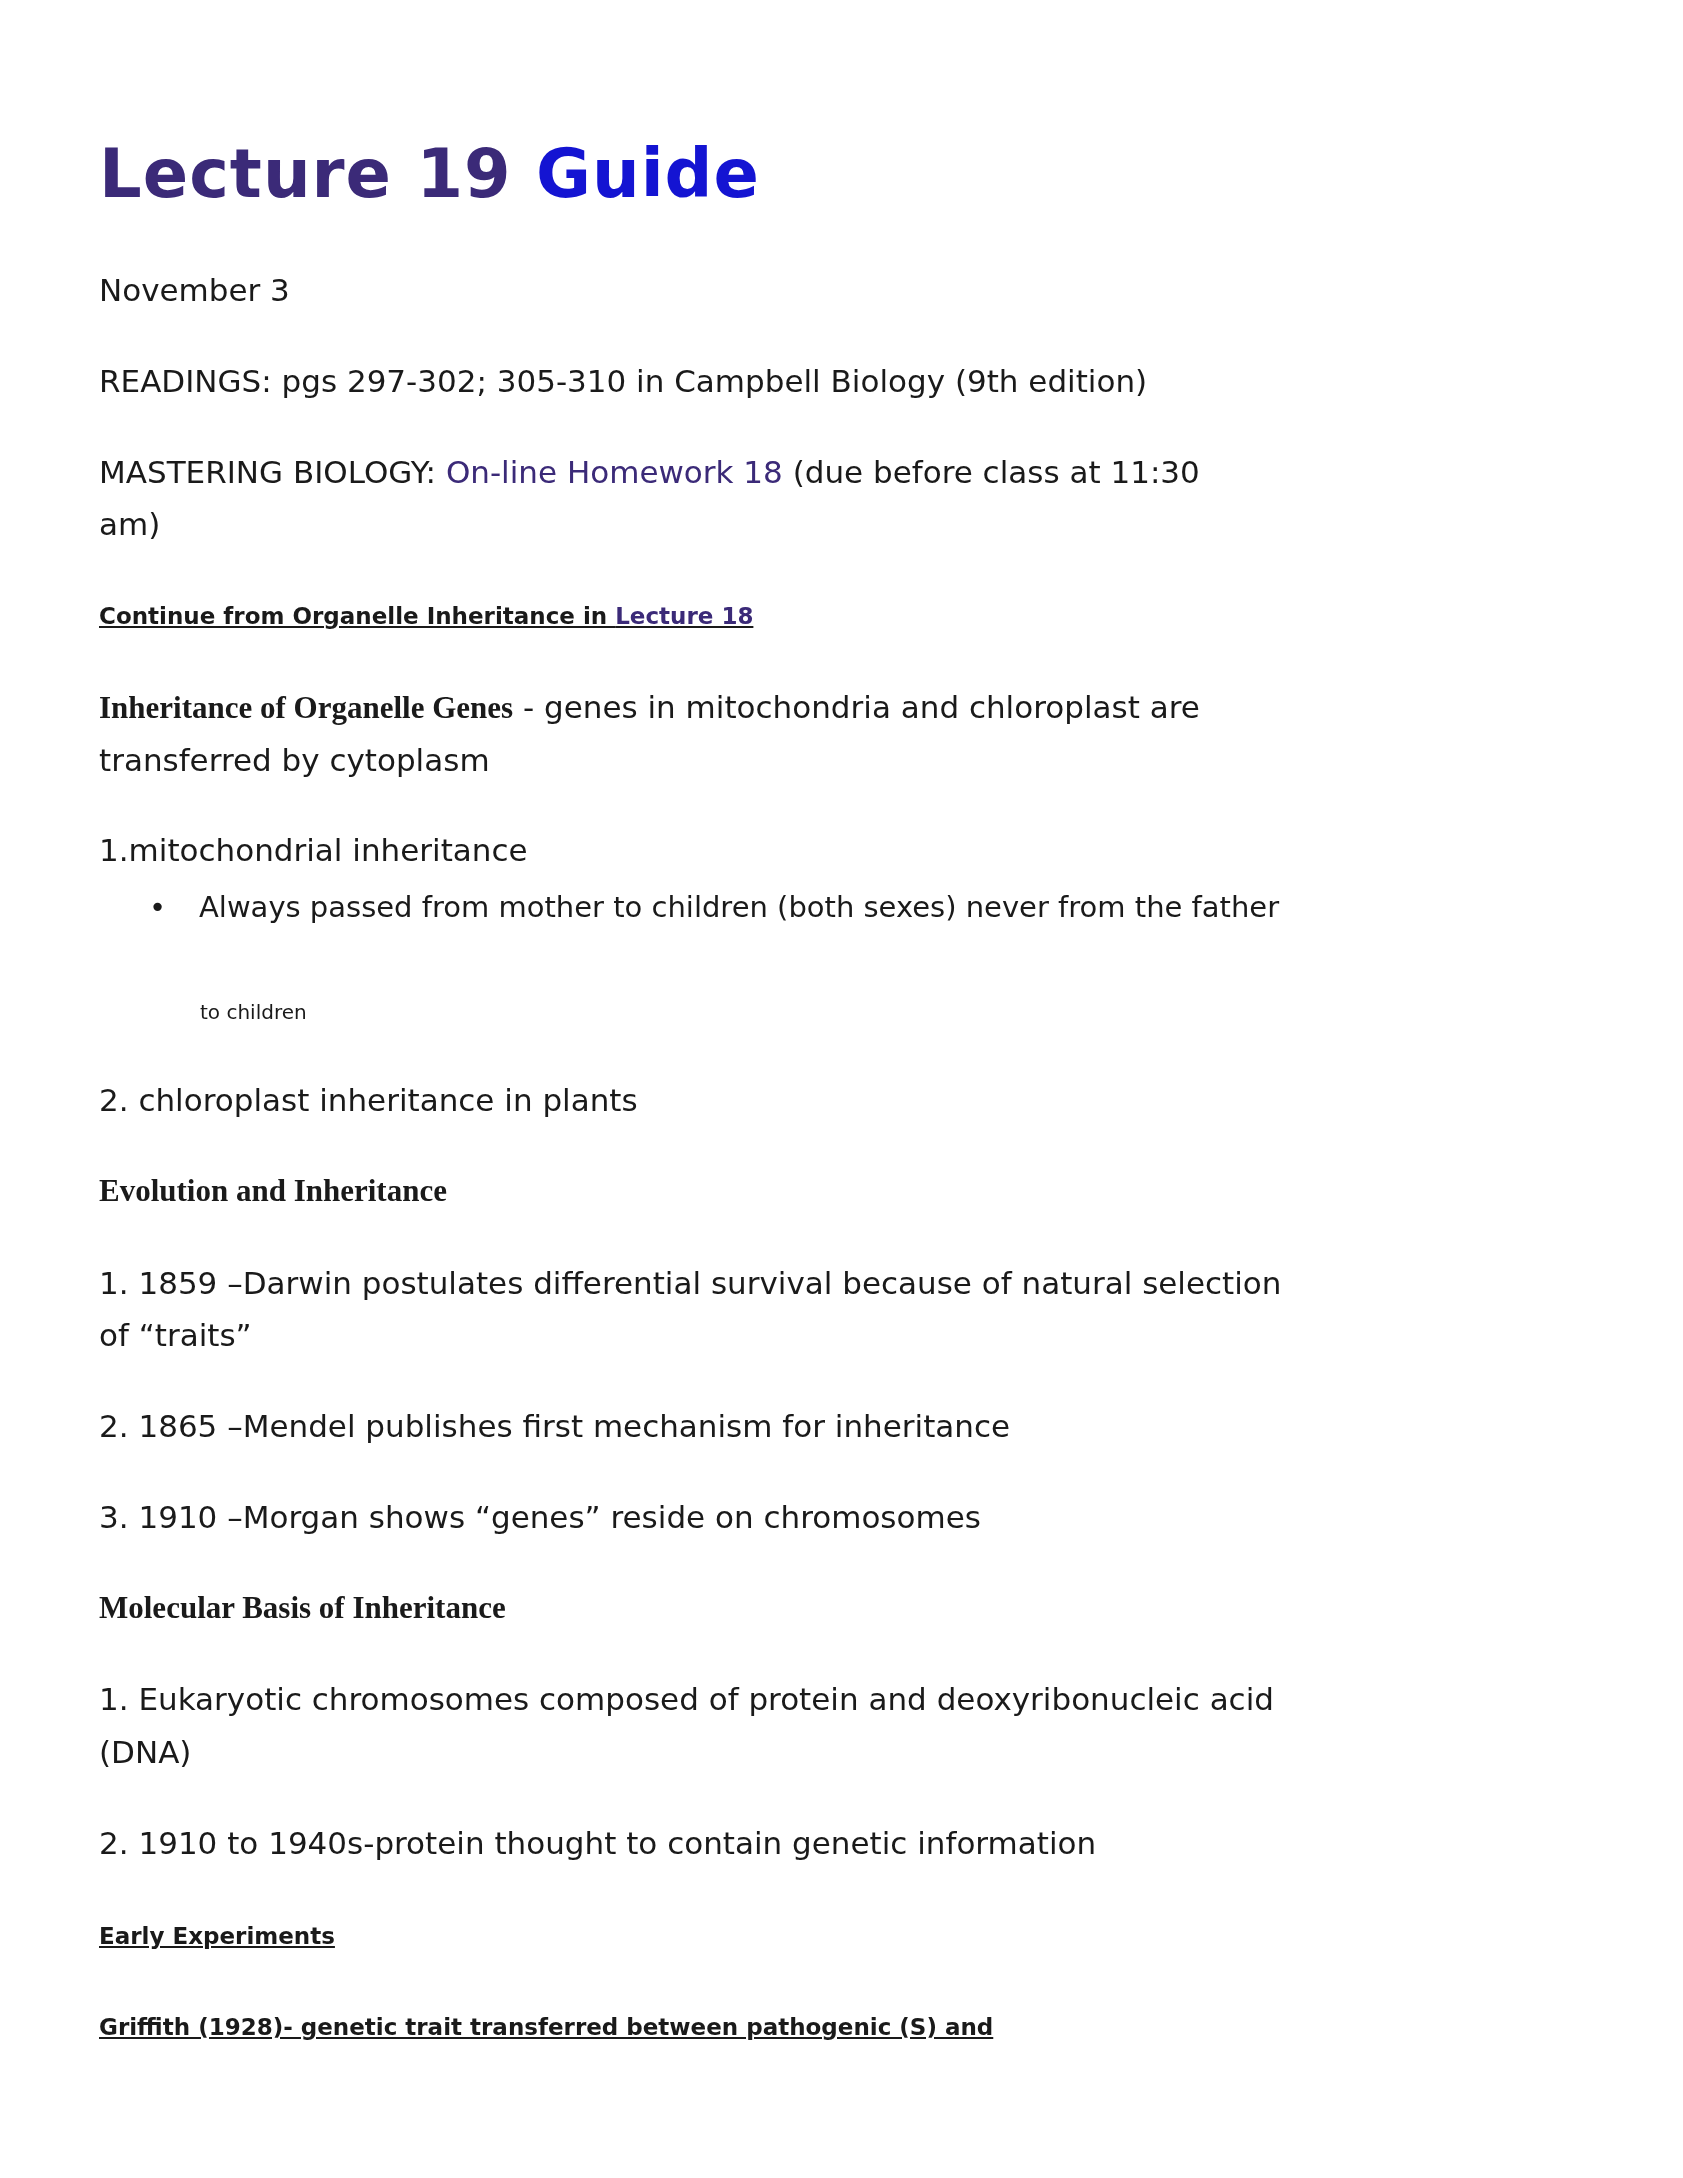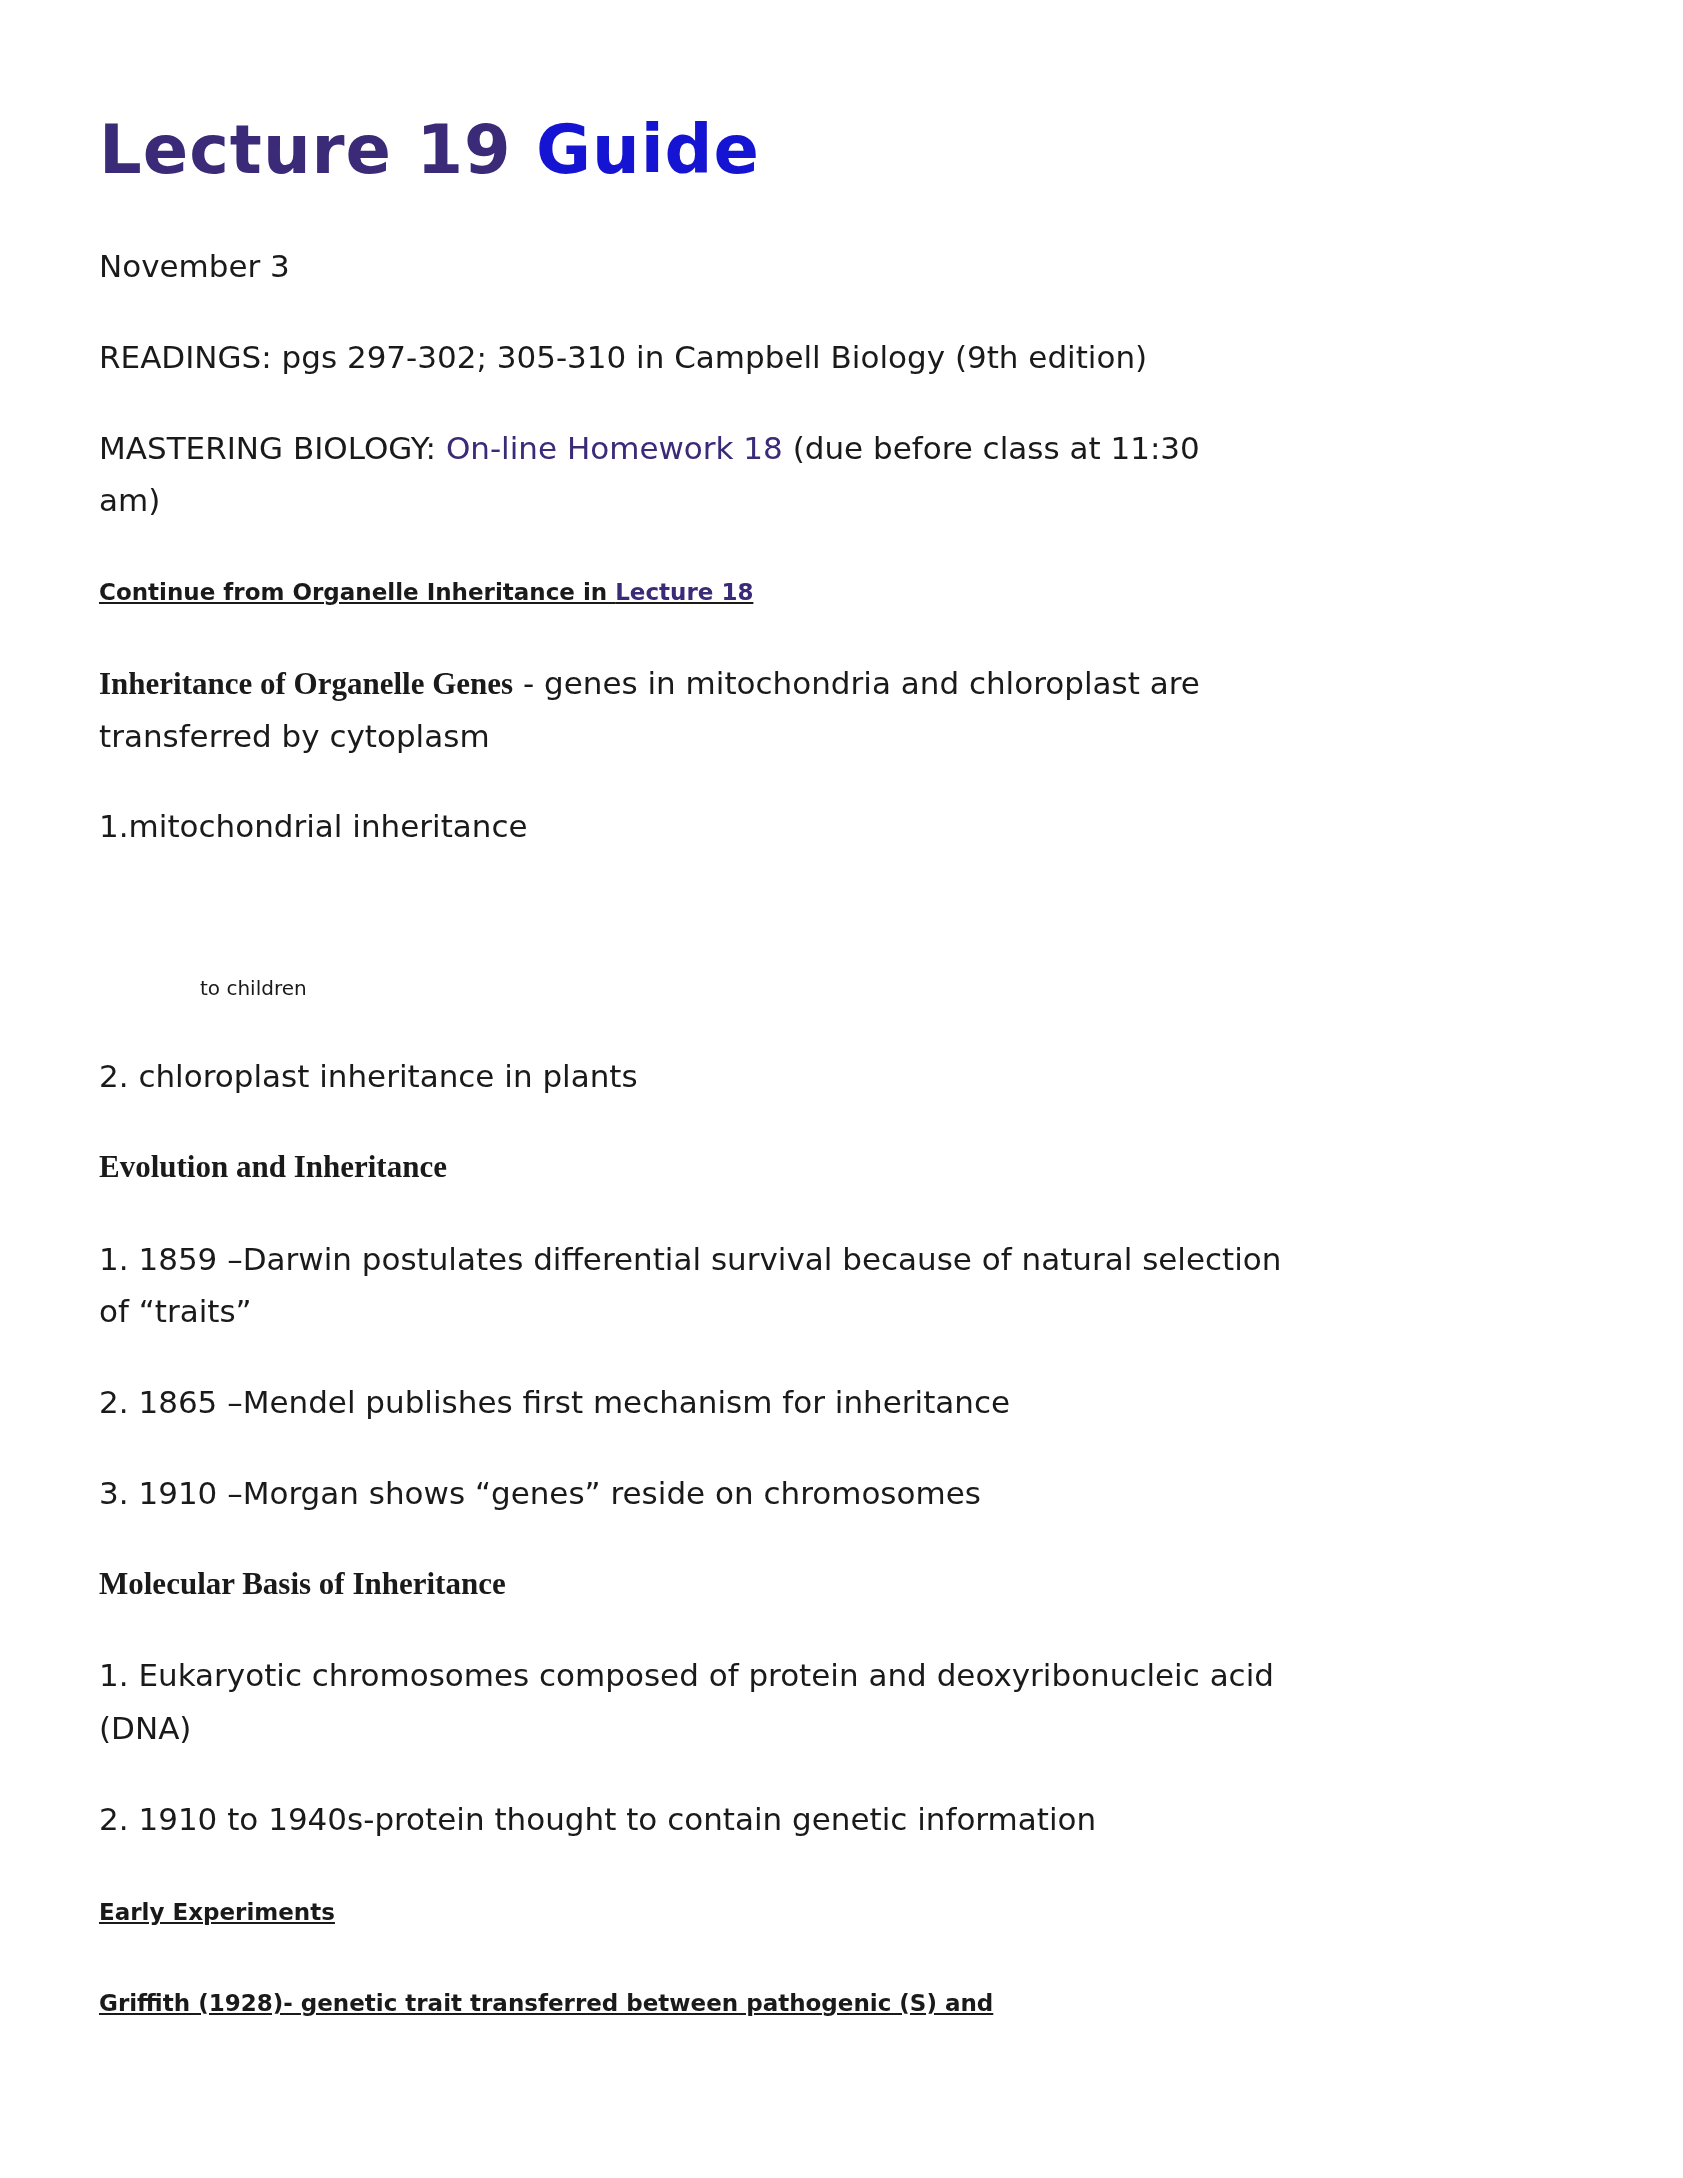--- a/index.html
+++ b/index.html
@@ -1,18 +1,18 @@
 <!DOCTYPE html>
 <html><head>
 <meta charset="utf-8">
 <style>
   html, body { margin: 0; padding: 0; background: #ffffff; }
   body { width: 1683px; height: 2178px; position: relative; overflow: hidden;
          font-family: "DejaVu Sans", sans-serif; color: #1a1a1a; }
-  .abs { position: absolute; left: 99px; white-space: nowrap; }
+  .abs { position: absolute; left: 99px; white-space: nowrap; margin-top: 24px; }
   .title { top: 111px; font-size: 67px; font-weight: bold; letter-spacing: 1px; color: #3b2a78; }
   .title .accent { color: #1414d2; }
   .p { font-size: 31px; line-height: 52px; text-align: right; }
   .small { font-size: 23px; font-weight: bold; text-decoration: underline; }
   .bold { font-weight: bold; font-family: Liberation Serif, serif; }
   .link { color: #3b2a78; }
   .bullet-list { position: absolute; left: 149px; margin: 0; padding: 0; list-style: none;
                  font-size: 29px; line-height: 41px; }
   .bullet-list li { position: relative; padding-left: 50px; }
   .bullet-list li::before { content: "\2022"; position: absolute; left: 0; top: 0; }
@@ -41,20 +41,21 @@
 </div>
 
 <div class="abs p" style="top:657px">
   <span class="bold">Inheritance of Organelle Genes</span><span> - genes in mitochondria and chloroplast are</span>
 </div>
 <div class="abs p" style="top:710px">transferred by cytoplasm</div>
 
 <div class="abs p" style="top:800px">1.mitochondrial inheritance</div>
 
 <ul class="bullet-list" style="top:887px">
+  <li>Always passed from mother to children (both sexes) never from the father</li>
 </ul>
 <div class="abs" style="top:968px; left:200px; font-size:20px; line-height:41px">to children</div>
 
 <div class="abs p" style="top:1050px">2.  chloroplast inheritance in plants</div>
 
 <div class="abs p bold" style="top:1141px">Evolution and Inheritance</div>
 <div class="abs p" style="top:1233px">1. 1859 –Darwin postulates differential survival because of natural selection</div>
 <div class="abs p" style="top:1285px">of “traits”</div>
 <div class="abs p" style="top:1376px">2. 1865 –Mendel publishes first mechanism for inheritance</div>
 <div class="abs p" style="top:1467px">3. 1910 –Morgan shows “genes” reside on chromosomes</div>

